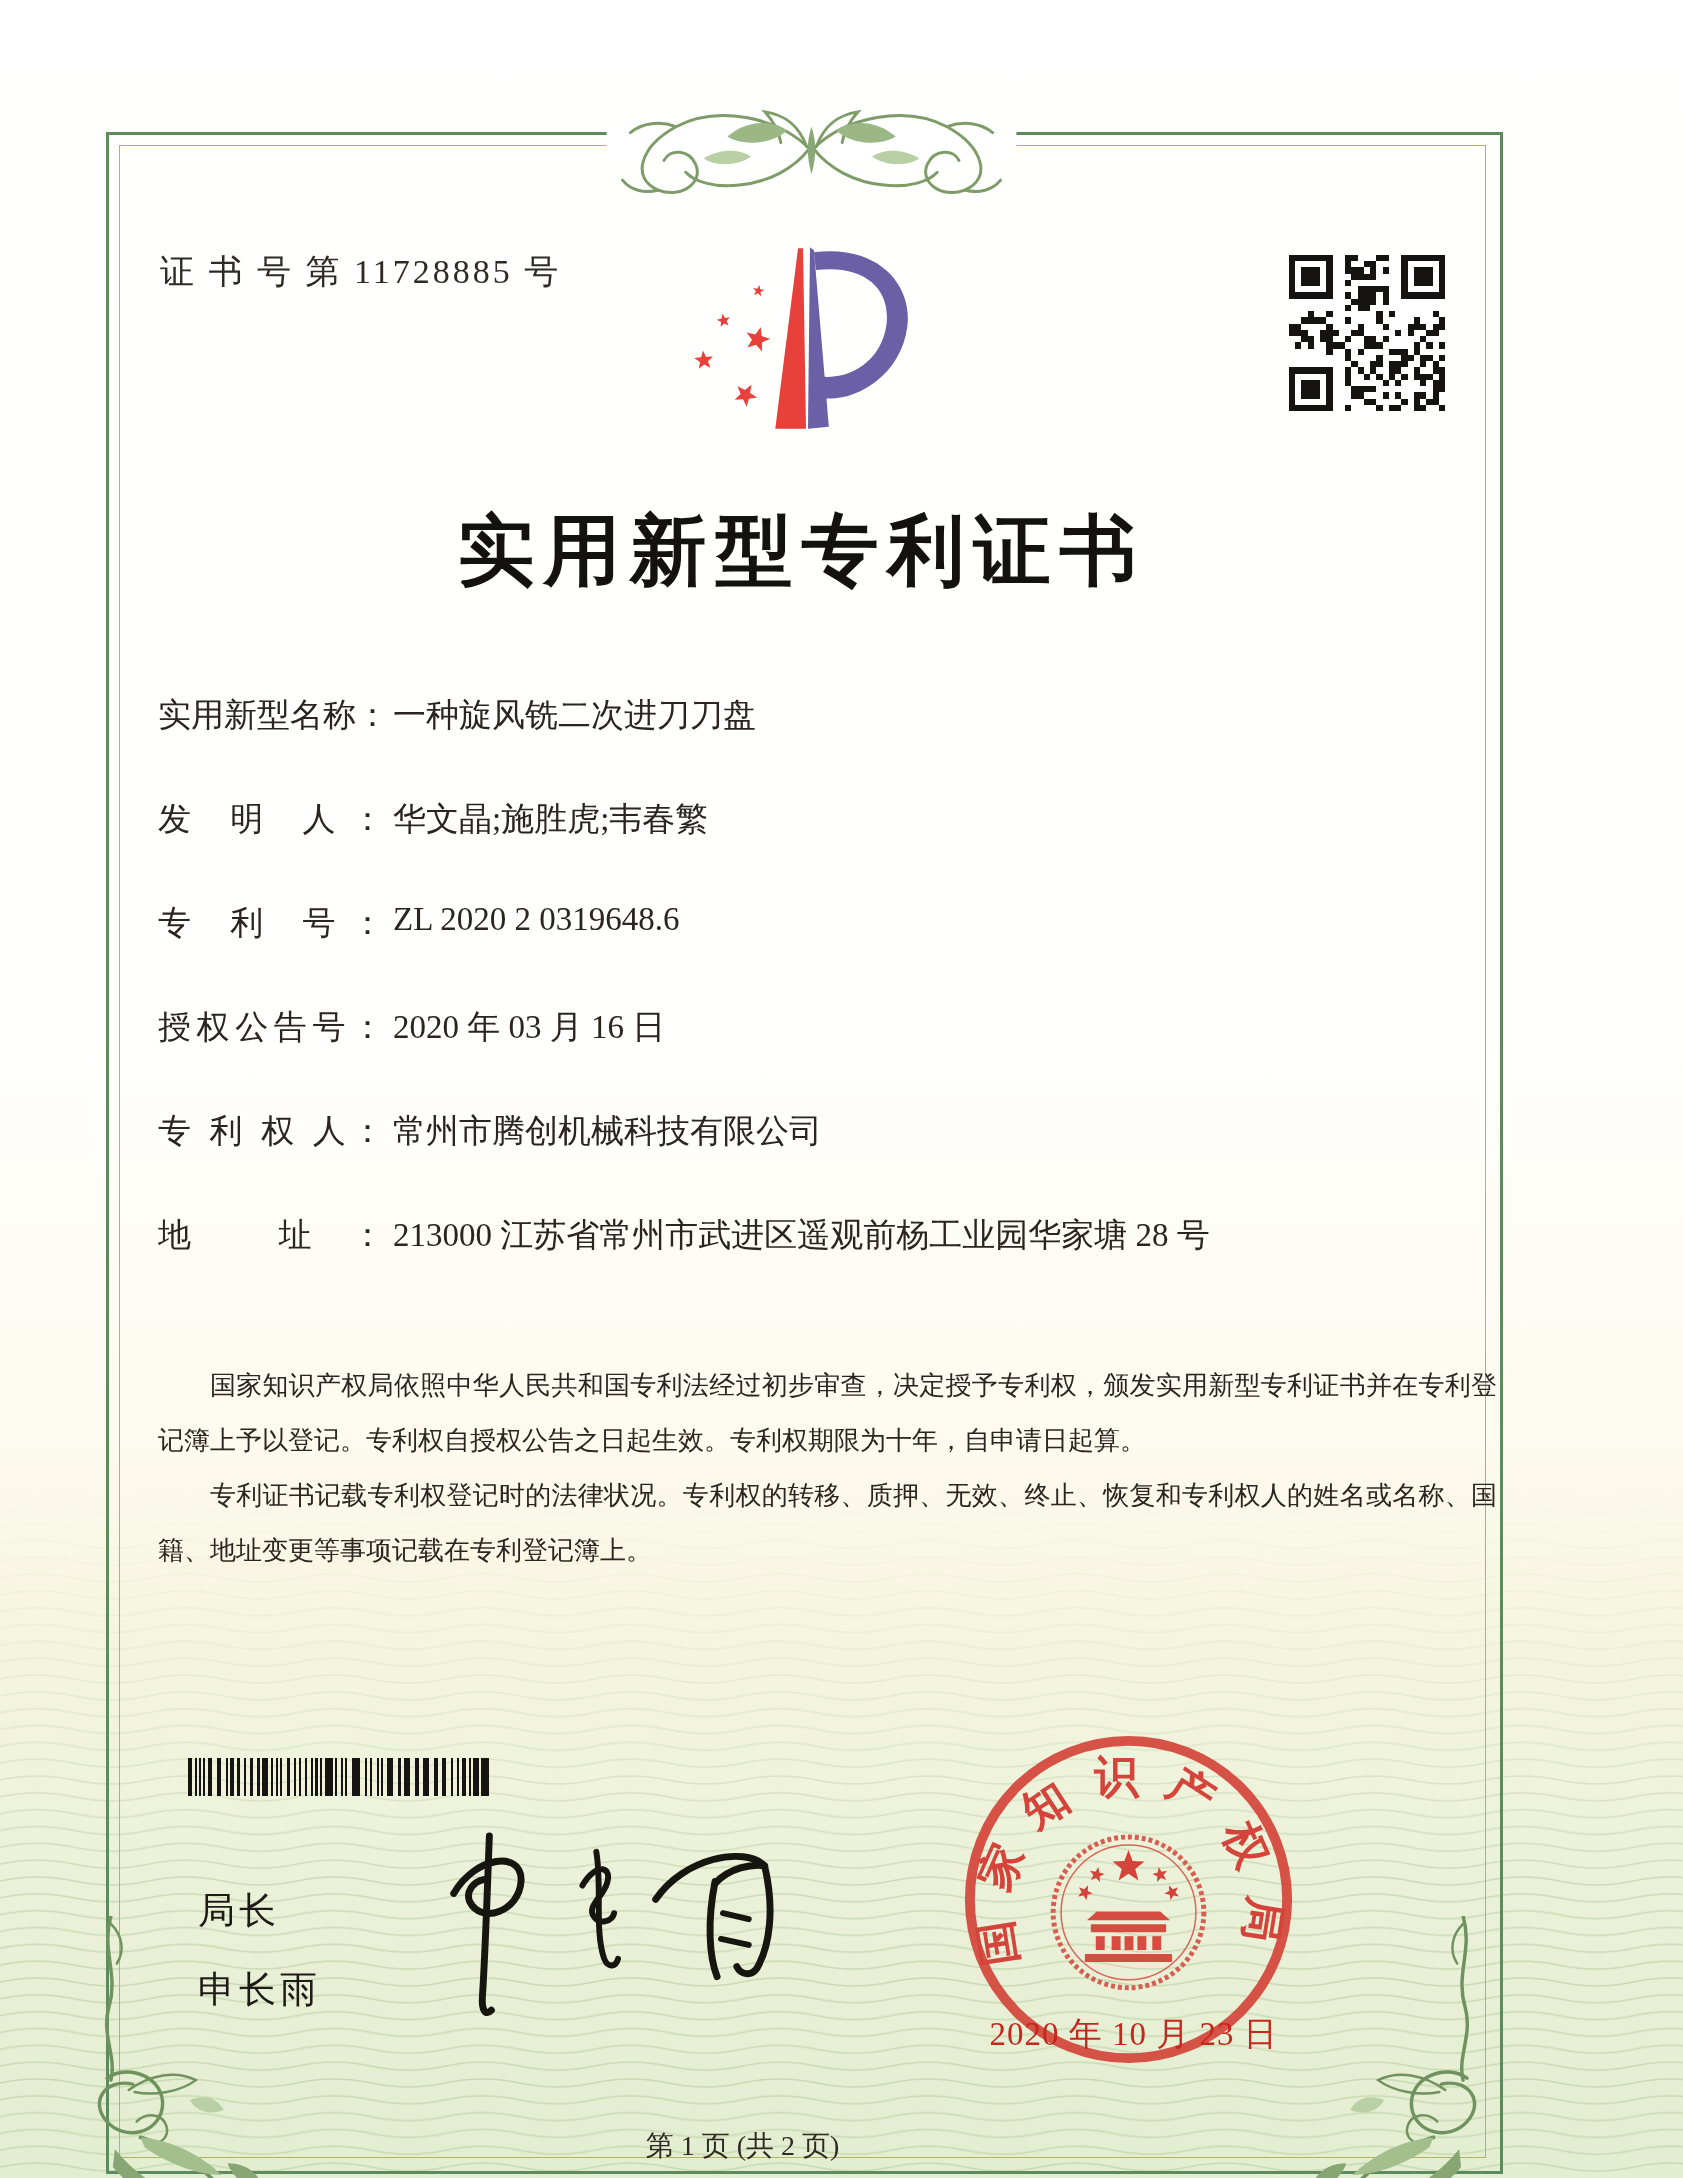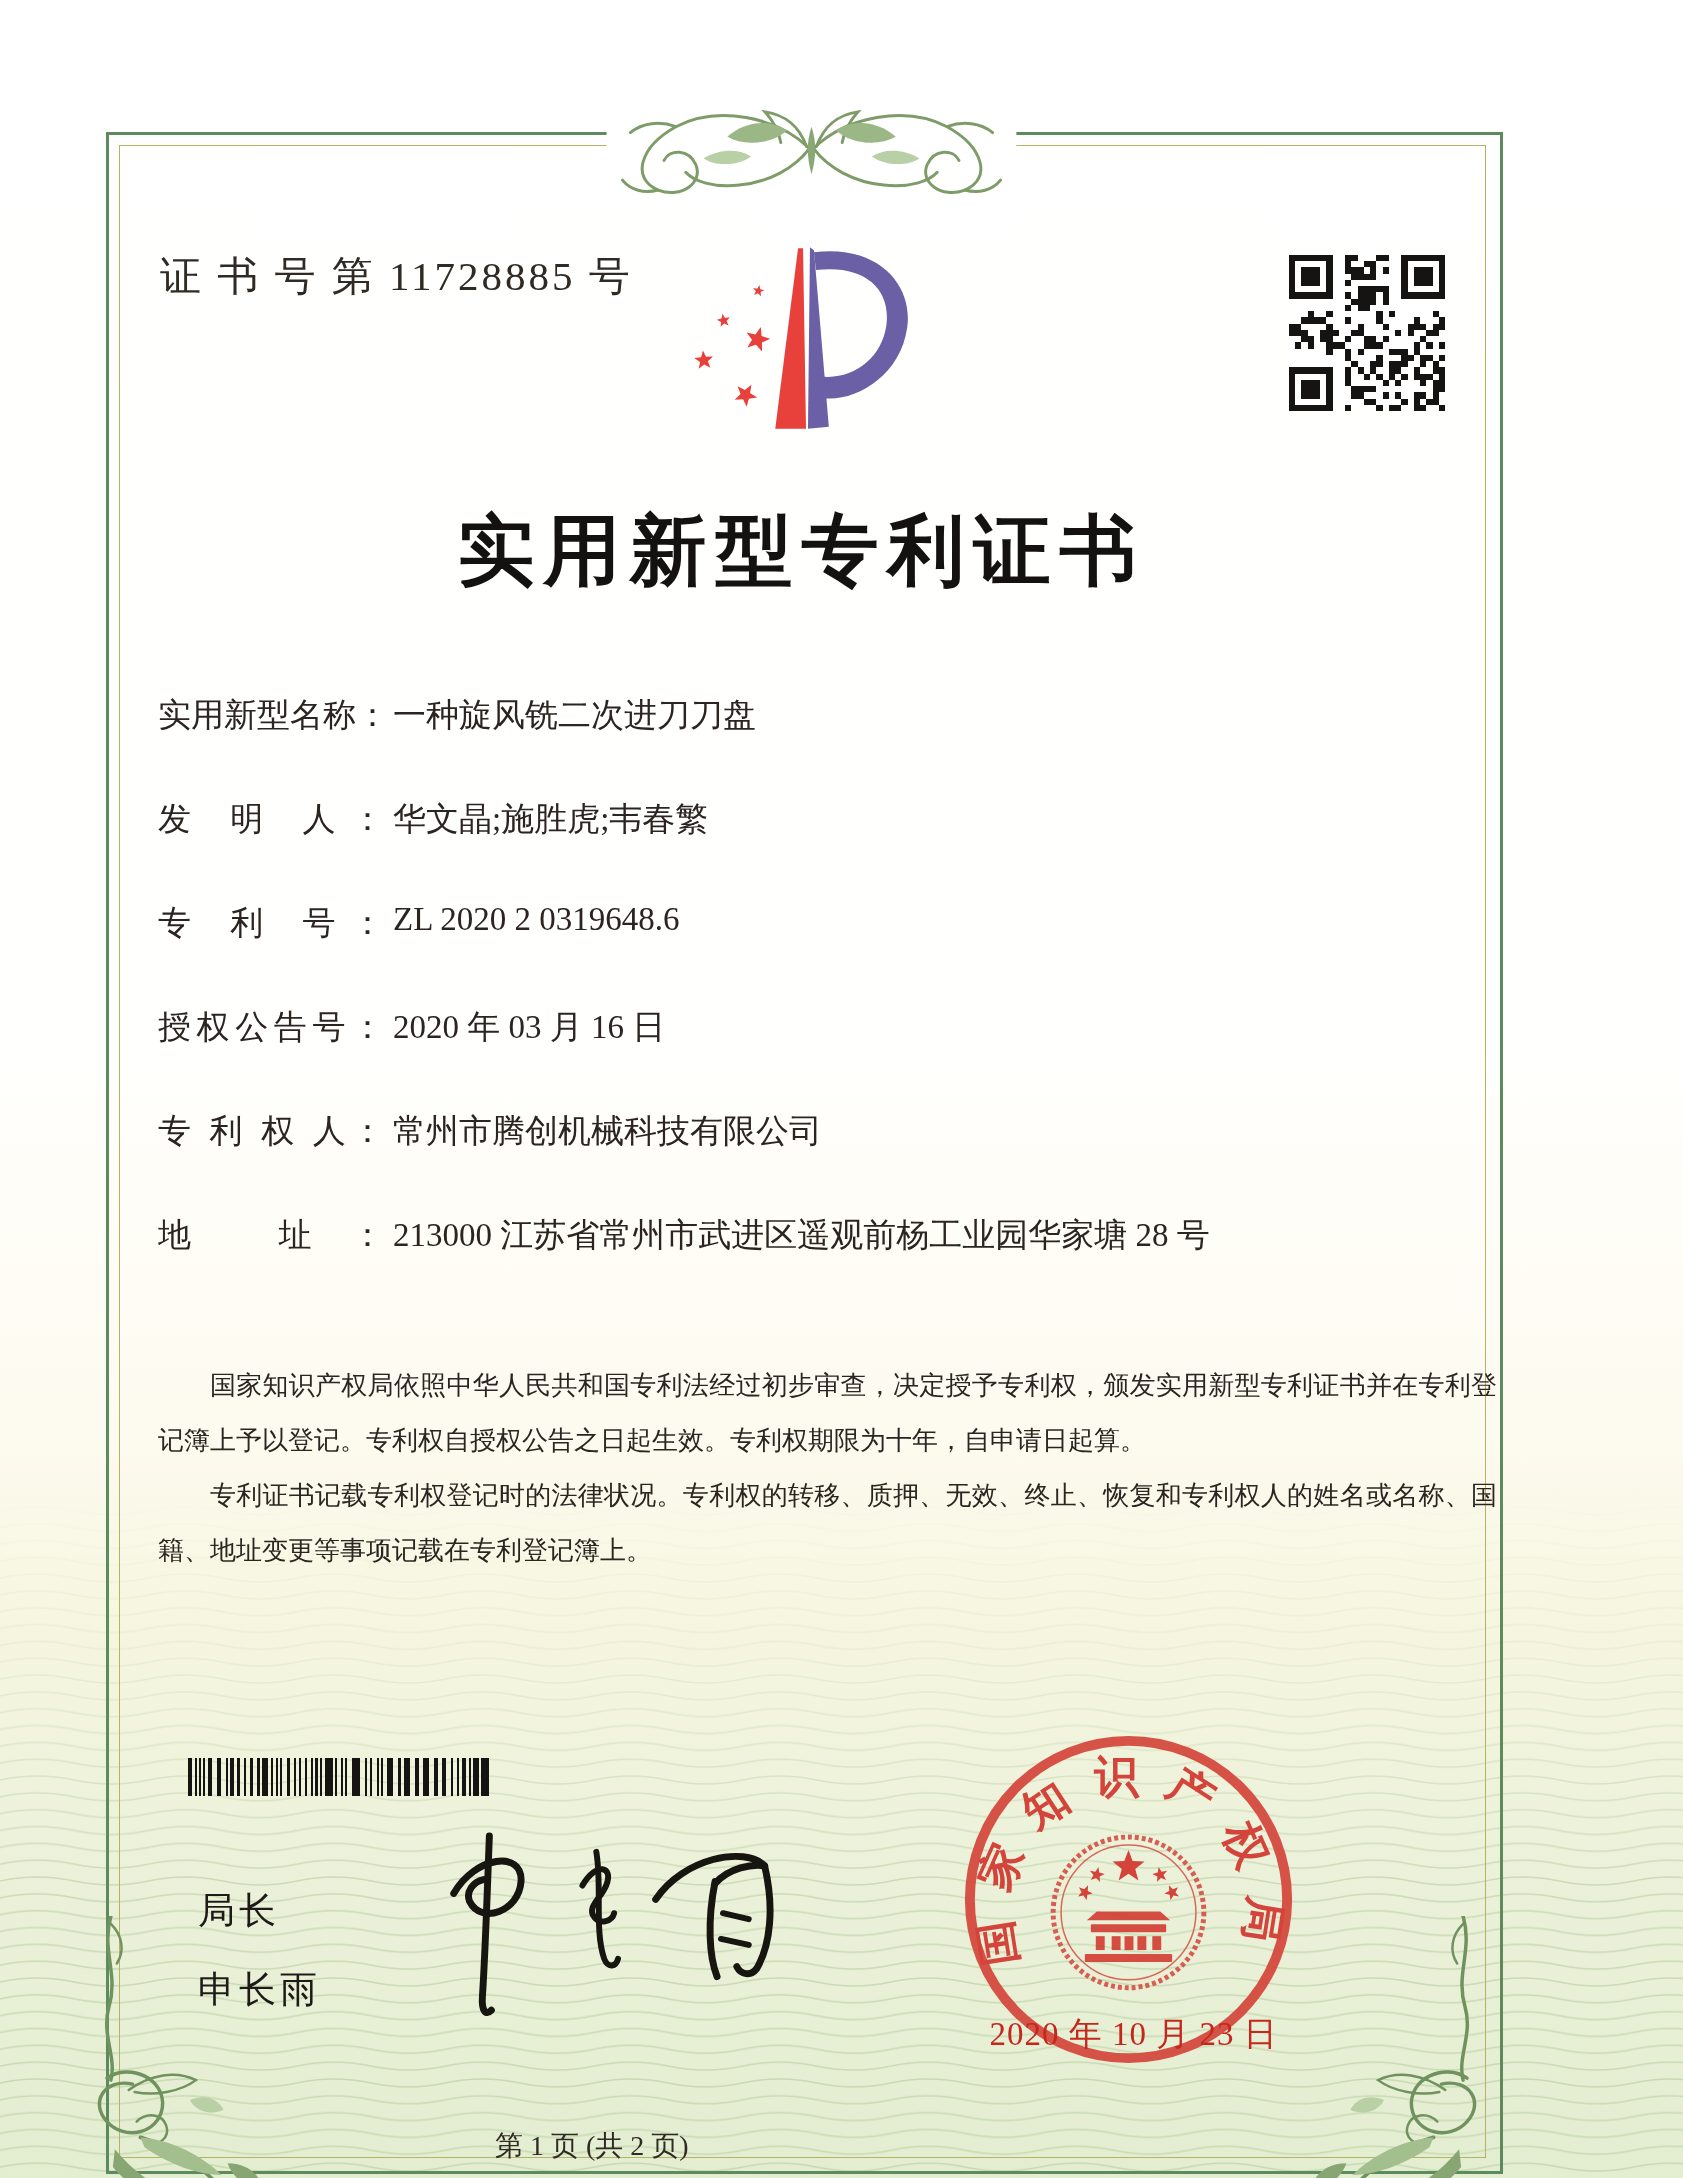--- a/index.html
+++ b/index.html
@@ -13,21 +13,21 @@
     -webkit-mask-image:linear-gradient(180deg,transparent 0,rgba(0,0,0,.4) 30%,#000 60%);
     mask-image:linear-gradient(180deg,transparent 0,rgba(0,0,0,.4) 30%,#000 60%);}
   
   .frame-outer{position:absolute;left:106px;top:132px;width:1391px;height:2036px;border:3px solid #5d8b5d;}
   .frame-inner{position:absolute;left:119px;top:145px;width:1365px;height:2011px;border:1.5px solid #b6b264;}
   .ornament-top{position:absolute;left:569px;top:87px;width:485px;height:119px;}
   .corner-art{position:absolute;top:1916px;width:238px;height:262px;}
   .corner-art.left{left:71px;}
   .corner-art.right{left:1265px;transform:scaleX(-1);}
   
-  .cert-no{position:absolute;left:160px;top:249px;font-size:41px;letter-spacing:3px;color:#2f2a24;}
+  .cert-no{position:absolute;left:160px;top:249px;font-size:34px;letter-spacing:3px;color:#2f2a24;}
   .logo{position:absolute;left:683px;top:238px;width:248px;height:198px;}
   .qr{position:absolute;left:1289px;top:255px;width:156px;height:156px;}
   .title{position:absolute;left:106px;top:500px;width:1391px;text-align:center;
     font-size:77px;font-weight:bold;letter-spacing:9px;color:#141210;}
   
   .field-row{position:absolute;left:158px;font-size:33px;white-space:nowrap;color:#2b2420;}
   .field-label{display:inline-block;width:226px;text-align:justify;text-align-last:justify;vertical-align:top;}
   .field-value{margin-left:9px;}
   .row-0{top:693px}.row-1{top:797px}.row-2{top:901px}.row-3{top:1005px}
   .row-4{top:1109px}.row-5{top:1213px}
@@ -39,21 +39,21 @@
   
   .barcode{position:absolute;left:188px;top:1758px;width:305px;height:38px;}
   
   .signer{position:absolute;left:198px;top:1874px;font-family:Liberation Mono, monospace;
     font-size:37px;color:#1d1a17;line-height:79px;letter-spacing:4px;}
   .signature{position:absolute;left:426px;top:1822px;width:396px;height:228px;}
   
   .seal{position:absolute;left:955px;top:1726px;width:347px;height:347px;}
   .seal-date{position:absolute;left:975px;top:2012px;width:317px;text-align:center;
     font-size:33px;color:#c5271c;letter-spacing:1px;}
-  .footer{position:absolute;left:495px;top:2127px;width:495px;font-size:28px;color:#2f2a24;}
+  .footer{position:absolute;left:495px;top:2127px;width:495px;text-align:center;font-size:28px;color:#2f2a24;}
 </style>
 </head>
 <body>
 
 <div class="page">
 
   <svg class="waves" width="1683" height="693" viewBox="0 0 1700 700" preserveAspectRatio="none" aria-hidden="true">
     <defs>
       <pattern id="wv" width="150" height="17" patternUnits="userSpaceOnUse">
         <path d="M0,9 Q37,1 75,9 T150,9" fill="none" stroke="#bdd3a7" stroke-width="1.7"></path>

